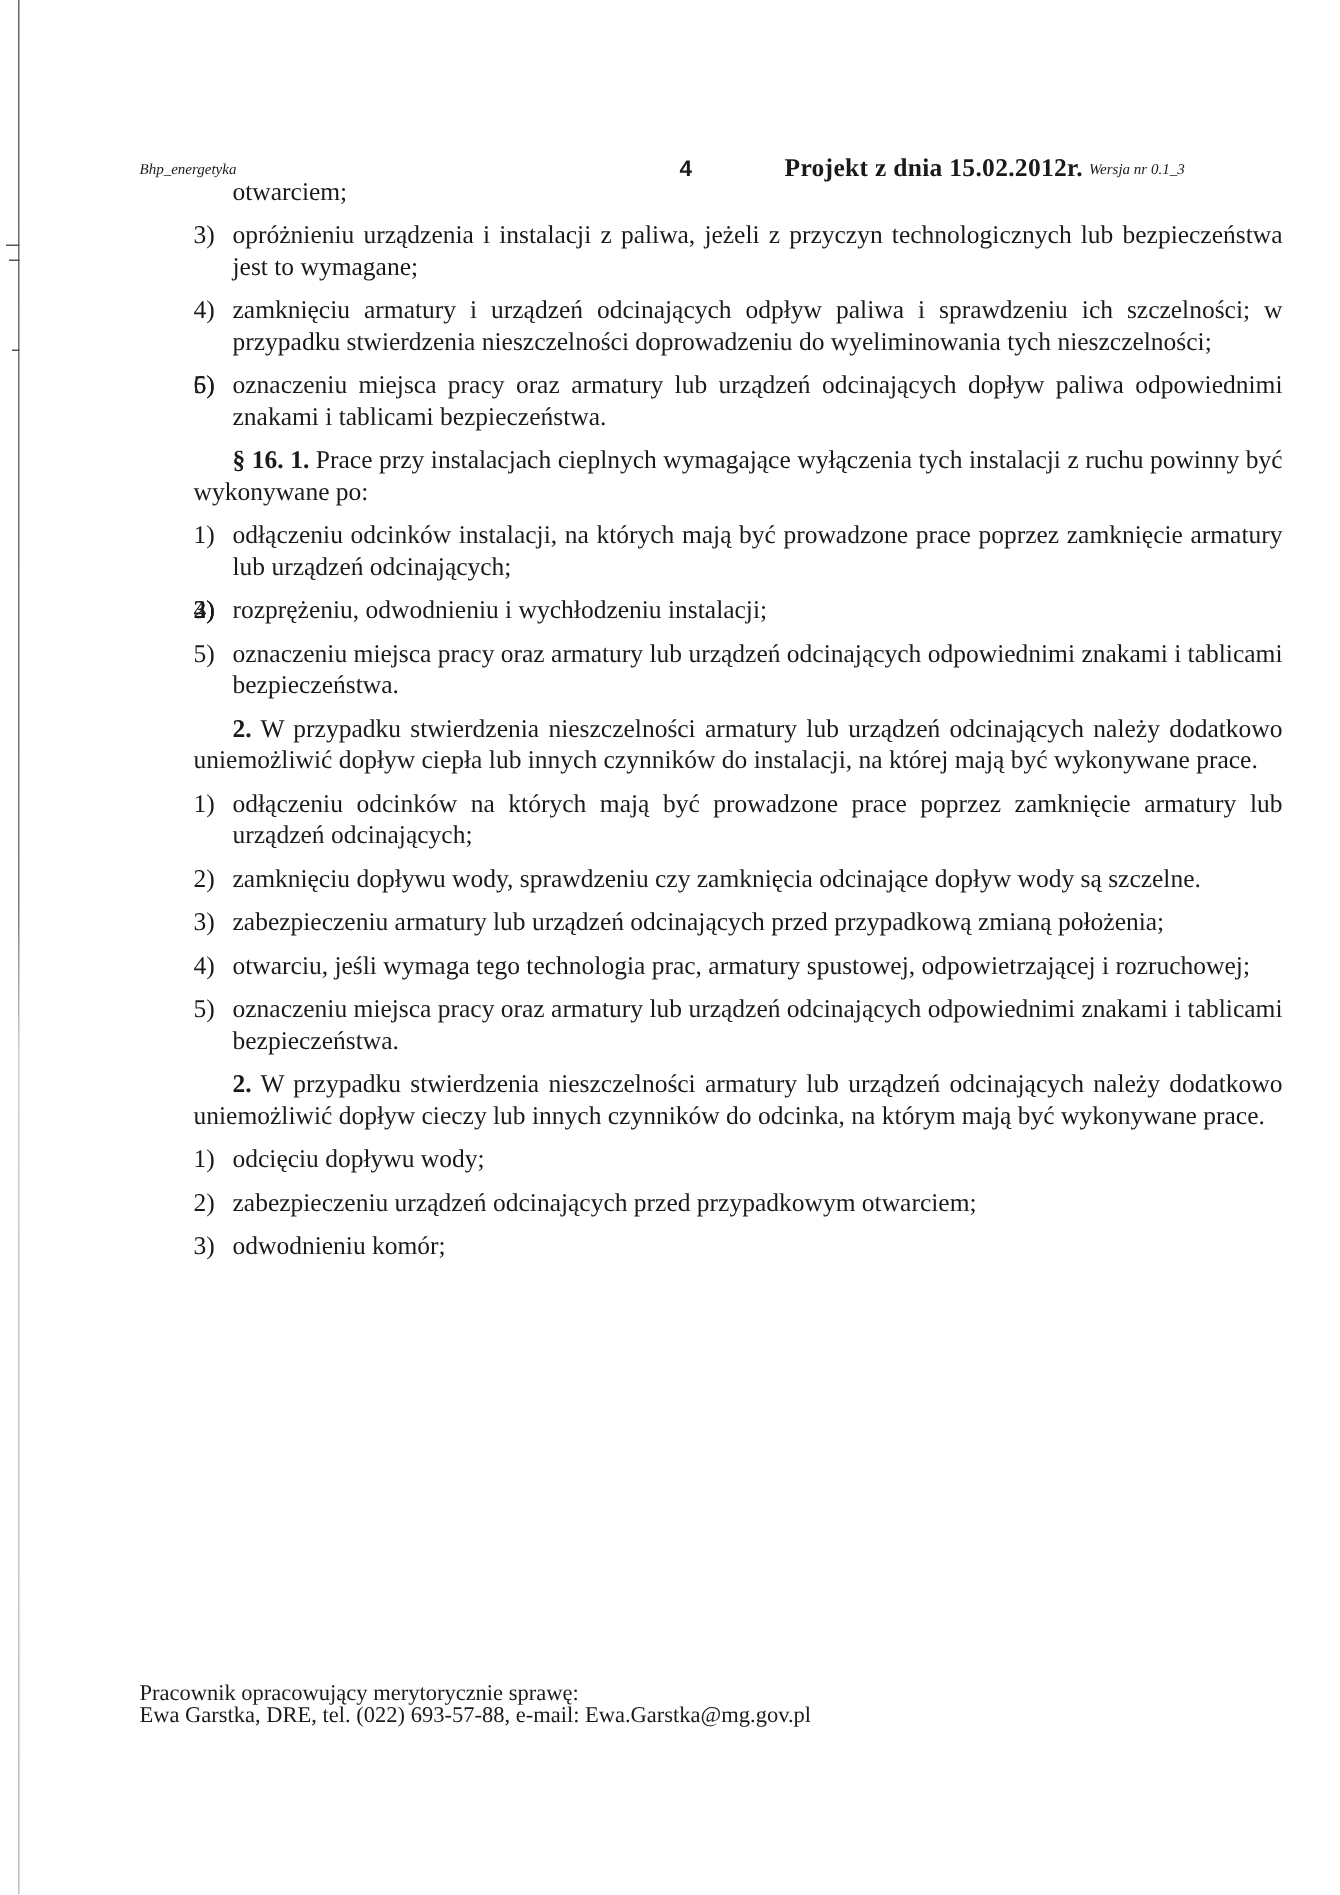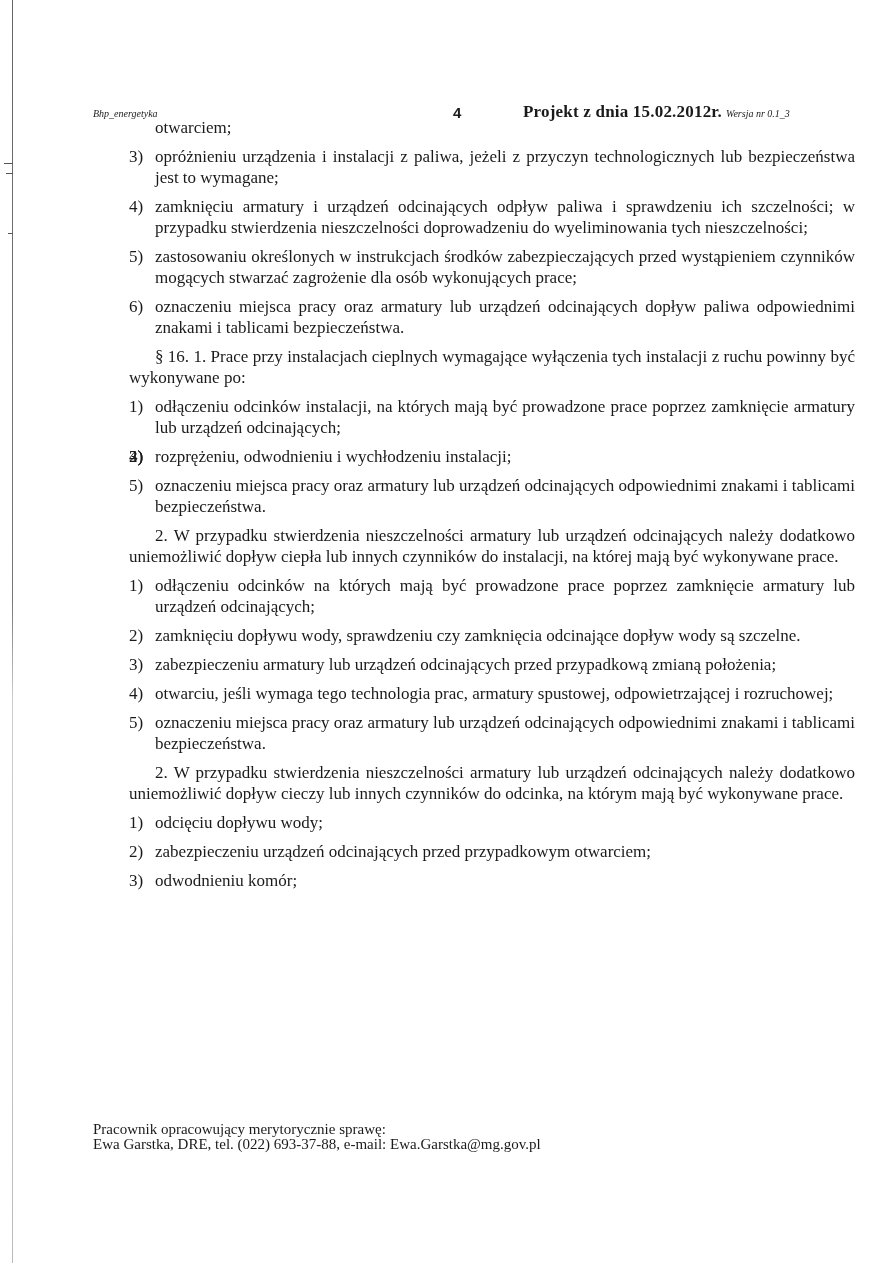--- a/index.html
+++ b/index.html
@@ -18,21 +18,21 @@
   .header .app { position: absolute; left: 0; top: 4px; font-style: italic; font-size: 10px; }
   .header .pageno { position: absolute; left: 360px; top: 0; font-family: "Liberation Sans", sans-serif; font-weight: bold; font-size: 15px; }
   .header .proj { position: absolute; left: 430px; top: -2px; font-weight: bold; font-size: 17px; letter-spacing: 0.2px; }
   .header .ver { position: absolute; left: 633px; top: 4px; font-size: 10px; font-style: italic; }
 
   .content { position: absolute; left: 93px; top: 117px; width: 726px; font-size: 17px; line-height: 21px; margin-left: 36px; }
   .line-cont { padding-left: 26px; margin-bottom: 8px; }
   .item { position: relative; padding-left: 26px; margin-bottom: 8px; text-align: justify; }
   .item .num { position: absolute; left: 0; top: 0; }
   .para { text-indent: 26px; text-align: justify; margin-bottom: 8px; }
-  .para b { font-weight: normal; }
+  .para b { font-weight: bold; }
   .footer { position: absolute; left: 93px; top: 1122px; font-size: 15px; line-height: 15px; }
 </style>
 </head>
 <body>
 
 <div class="scan-edge"></div>
 <div class="scan-tick" style="left:4px;top:163px;width:9px;"></div>
 <div class="scan-tick" style="left:6px;top:173px;width:7px;"></div>
 <div class="scan-tick" style="left:8px;top:233px;width:5px;"></div>
 
@@ -41,21 +41,21 @@
   <span class="pageno">4</span>
   <span class="proj">Projekt z dnia 15.02.2012r.</span>
   <span class="ver">Wersja nr 0.1_3</span>
 </div>
 
 <div class="content">
   <div class="line-cont">otwarciem;</div>
 
   <div class="item"><span class="num">3)</span><span>opróżnieniu urządzenia i instalacji z paliwa, jeżeli z przyczyn technologicznych lub bezpieczeństwa jest to wymagane;</span></div>
   <div class="item"><span class="num">4)</span><span>zamknięciu armatury i urządzeń odcinających odpływ paliwa i sprawdzeniu ich szczelności; w przypadku stwierdzenia nieszczelności doprowadzeniu do wyeliminowania tych nieszczelności;</span></div>
-  <div class="item"><span class="num">5)</span><span>zastosowaniu określonych w instrukcjach środków zabezpieczających przed wystąpieniem czynników mogących stwarzać zagrożenie dla osób wykonujących prace;</span></div>
+  <div class="item"><span class="num">5)</span></div>
   <div class="item"><span class="num">6)</span><span>oznaczeniu miejsca pracy oraz armatury lub urządzeń odcinających dopływ paliwa odpowiednimi znakami i tablicami bezpieczeństwa.</span></div>
 
   <div class="para"><b>§ 16. 1.</b><span> Prace przy instalacjach cieplnych wymagające wyłączenia tych instalacji z ruchu powinny być wykonywane po:</span></div>
   <div class="item"><span class="num">1)</span><span>odłączeniu odcinków instalacji, na których mają być prowadzone prace poprzez zamknięcie armatury lub urządzeń odcinających;</span></div>
   <div class="item"><span class="num">2)</span></div>
   <div class="item"><span class="num">3)</span></div>
   <div class="item"><span class="num">4)</span><span>rozprężeniu, odwodnieniu i wychłodzeniu instalacji;</span></div>
   <div class="item"><span class="num">5)</span><span>oznaczeniu miejsca pracy oraz armatury lub urządzeń odcinających odpowiednimi znakami i tablicami bezpieczeństwa.</span></div>
   <div class="para"><b>2.</b><span> W przypadku stwierdzenia nieszczelności armatury lub urządzeń odcinających należy dodatkowo uniemożliwić dopływ ciepła lub innych czynników do instalacji, na której mają być wykonywane prace.</span></div>
 
@@ -66,14 +66,14 @@
   <div class="item"><span class="num">5)</span><span>oznaczeniu miejsca pracy oraz armatury lub urządzeń odcinających odpowiednimi znakami i tablicami bezpieczeństwa.</span></div>
   <div class="para"><b>2.</b><span> W przypadku stwierdzenia nieszczelności armatury lub urządzeń odcinających należy dodatkowo uniemożliwić dopływ cieczy lub innych czynników do odcinka, na którym mają być wykonywane prace.</span></div>
 
   <div class="item"><span class="num">1)</span><span>odcięciu dopływu wody;</span></div>
   <div class="item"><span class="num">2)</span><span>zabezpieczeniu urządzeń odcinających przed przypadkowym otwarciem;</span></div>
   <div class="item"><span class="num">3)</span><span>odwodnieniu komór;</span></div>
 </div>
 
 <div class="footer">
   <div>Pracownik  opracowujący merytorycznie sprawę:</div>
-  <div>Ewa Garstka, DRE, tel. (022) 693-37-88, e-mail: Ewa.Garstka@mg.gov.pl</div>
+  <div>Ewa Garstka, DRE, tel. (022) 693-57-88, e-mail: Ewa.Garstka@mg.gov.pl</div>
 </div>
 
 </body></html>

